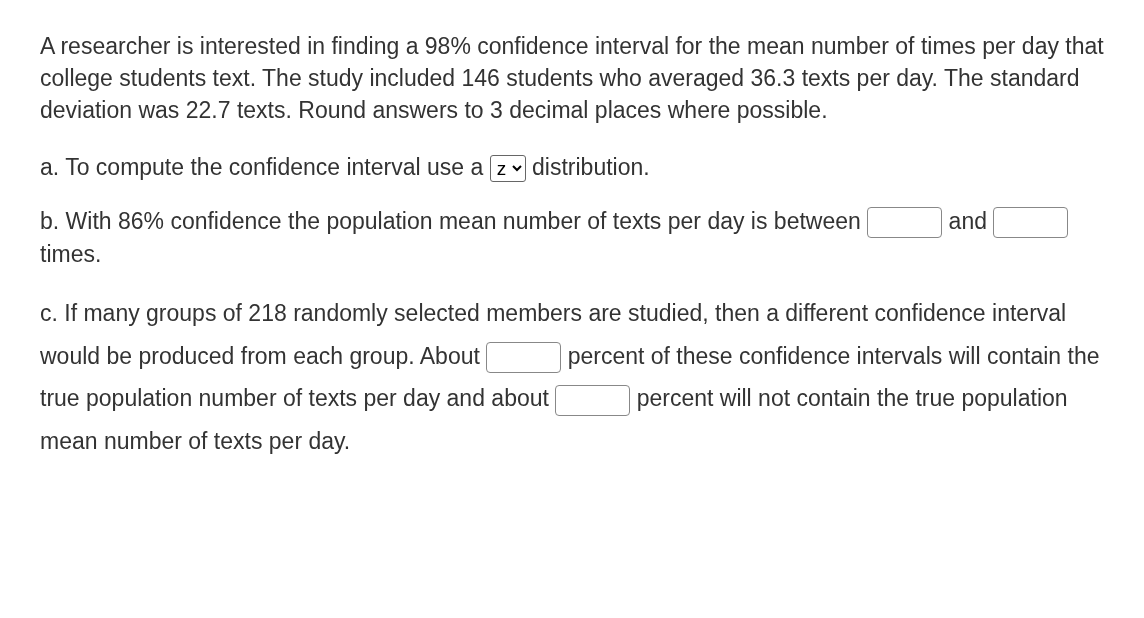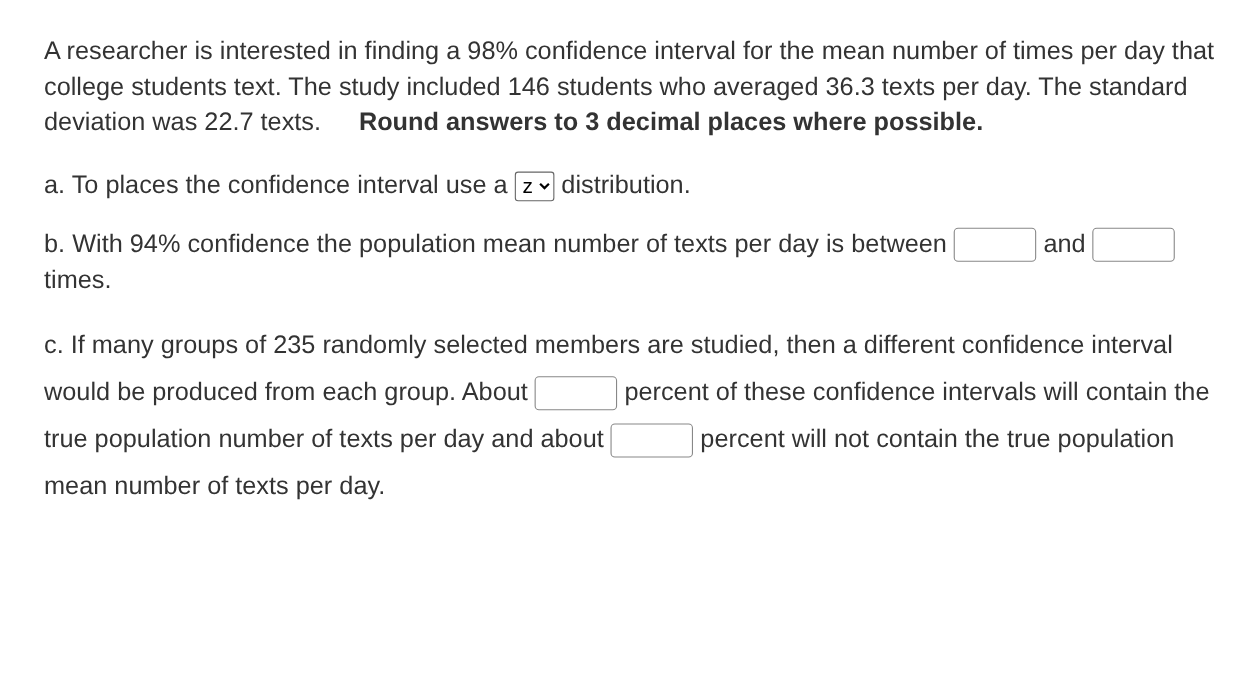--- a/index.html
+++ b/index.html
@@ -13,22 +13,21 @@
       color: #333;
       background: #fff;
       padding: 30px 40px;
       width: 1144px;
       line-height: 1.4;
     }
     .problem-statement {
       margin-bottom: 24px;
     }
     .bold {
-      font-weight: bold;
-      margin-left: 28px;
+      font-weight: normal;
     }
     .part {
       margin-bottom: 22px;
     }
     .part-c {
       line-height: 1.85;
     }
     select {
       font-size: 19px;
       font-family: inherit;
@@ -51,29 +50,29 @@
   </style>
 </head>
 <body>
 
 <div class="problem-statement">
   <span>A researcher is interested in finding a 98% confidence interval for the mean number of times per day that college students text. The study included 146 students who averaged 36.3 texts per day. The standard deviation was 22.7 texts.</span>
   <span class="bold">Round answers to 3 decimal places where possible.</span>
 </div>
 
 <div class="part">
-  <span>a. To places the confidence interval use a </span><select>
+  <span>a. To compute the confidence interval use a </span><select>
     <option>z</option>
     <option>t</option>
   </select><span> distribution.</span>
 </div>
 
 <div class="part">
-  <span>b. With 94% confidence the population mean number of texts per day is between </span>
+  <span>b. With 86% confidence the population mean number of texts per day is between </span>
   <input type="text" value="" style=""><span> and </span>
   <input type="text" value="" style=""><span> times.</span>
 </div>
 
 <div class="part part-c">
-  <span>c. If many groups of 235 randomly selected members are studied, then a different confidence interval would be produced from each group. About </span>
+  <span>c. If many groups of 218 randomly selected members are studied, then a different confidence interval would be produced from each group. About </span>
   <input type="text" value="" style=""><span> percent of these confidence intervals will contain the true population number of texts per day and about </span>
   <input type="text" value="" style=""><span> percent will not contain the true population mean number of texts per day.</span>
 </div>
 
 </body></html>

